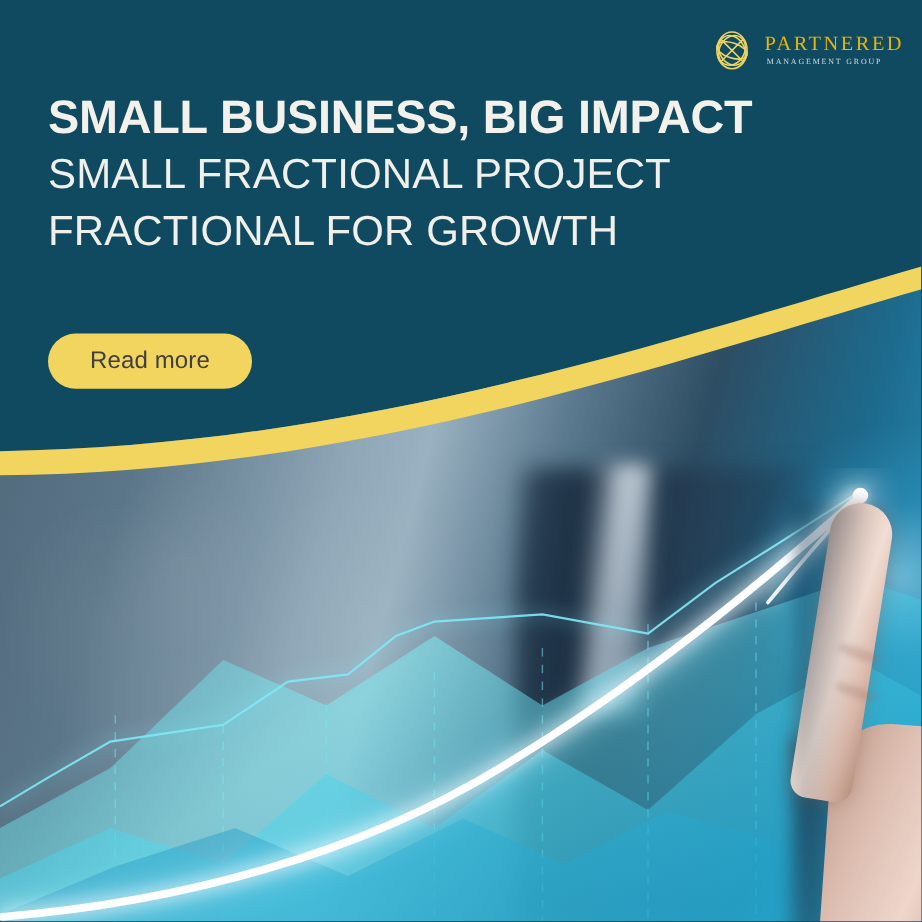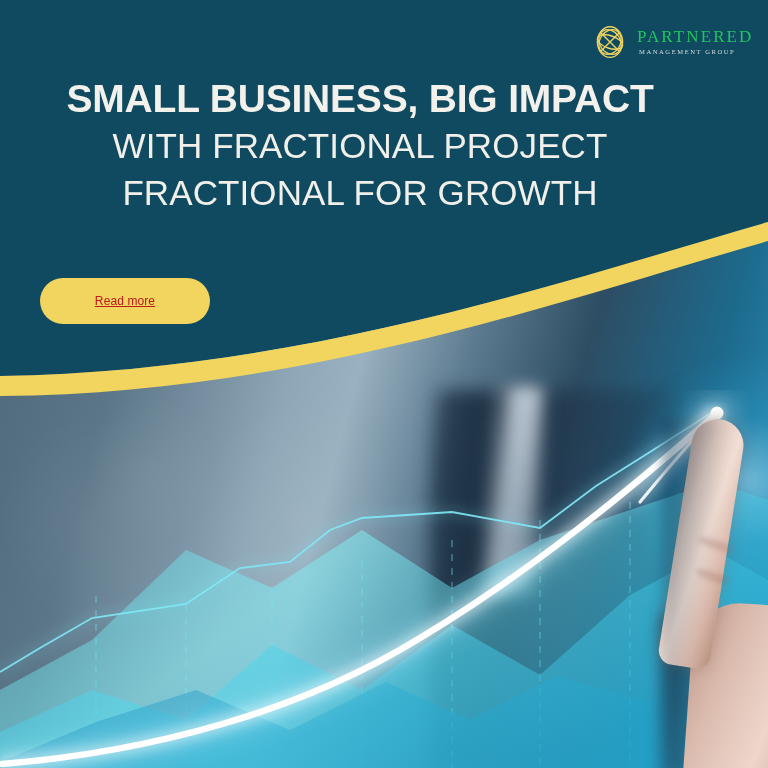--- a/index.html
+++ b/index.html
@@ -120,49 +120,49 @@
 
   
   .logo {
     position:absolute; left:592px; top:22px;
     display:flex; align-items:center; gap:9px;
   }
   .logo-mark { width:36px; height:40px; flex:none; }
   .logo-text { display:flex; flex-direction:column; line-height:1; }
   .logo-name {
     font-family:"Liberation Serif", serif;
-    font-size:17px; letter-spacing:2.1px; color:#22c55e;
+    font-size:17px; letter-spacing:2.1px; color:#eab308;
     font-weight:400;
   }
   .logo-sub {
     font-family:"Liberation Serif", serif;
     font-size:6.6px; letter-spacing:1.55px; color:#d8dee2;
     margin-top:4px; padding-left:2px;
   }
 
-  .headline { position:absolute; left:40px; top:78px; width:640px;text-align:center; }
+  .headline { position:absolute; left:40px; top:78px; width:640px; }
   .hl-1 {
     font-size:39px; font-weight:bold; color:#f3f1eb;
     letter-spacing:-.2px; line-height:1.06; white-space:nowrap;
   }
   .hl-2 {
     font-size:35px; font-weight:300; color:#f1efe9;
     letter-spacing:.1px; line-height:1.32;
     margin-top:4px;
   }
   .hl-2 span { display:block; }
 
   .cta {
     position:absolute; left:40px; top:278px;
     width:170px; height:46px; border-radius:23px;
     background:#f1d55e; border:none;
-    color:#b91c1c; font-size:12px; font-weight:400;
+    color:#404040; font-size:20px; font-weight:400;
     font-family:"Liberation Sans", sans-serif;
     cursor:pointer; letter-spacing:.1px;
-    display:flex; align-items:center; justify-content:center;text-decoration:underline;
+    display:flex; align-items:center; justify-content:center;
   }
 </style>
 </head>
 <body>
 
 <div id="banner">
 
   <div class="photo">
     <div class="photo-base"></div>
     <div class="suit"></div>
@@ -267,20 +267,20 @@
     </span>
     <span class="logo-text">
       <span class="logo-name">PARTNERED</span>
       <span class="logo-sub">MANAGEMENT GROUP</span>
     </span>
   </div>
 
   <div class="headline">
     <div class="hl-1">SMALL BUSINESS, BIG IMPACT</div>
     <div class="hl-2">
-      <span>WITH FRACTIONAL PROJECT</span>
+      <span>SMALL FRACTIONAL PROJECT</span>
       <span>FRACTIONAL FOR GROWTH</span>
     </div>
   </div>
 
   <button class="cta">Read more</button>
 
 </div>
 
 </body></html>

